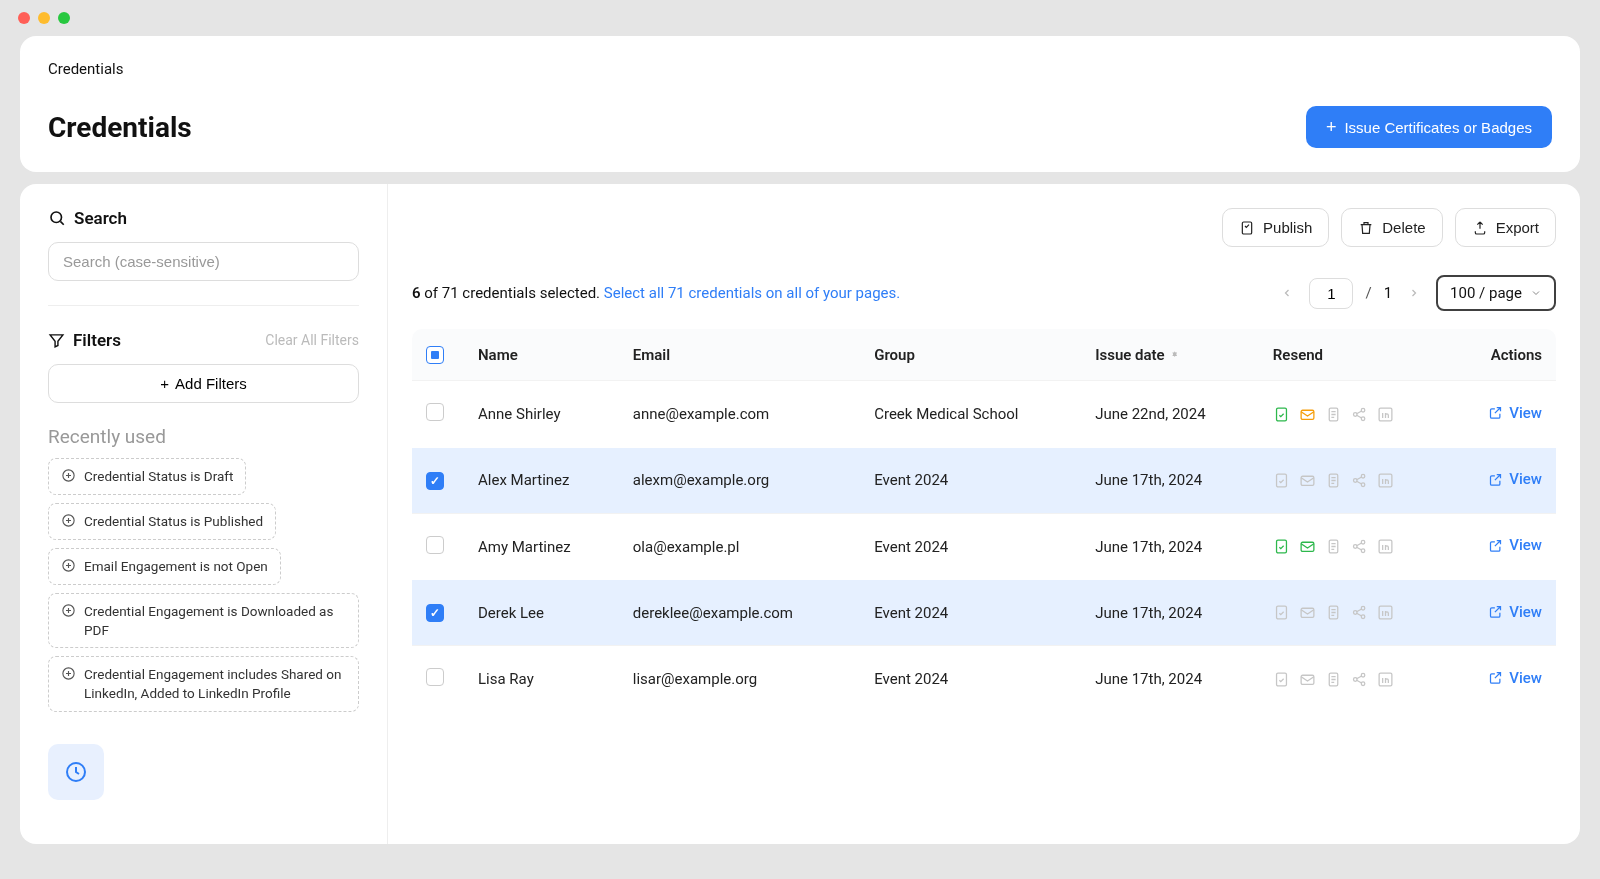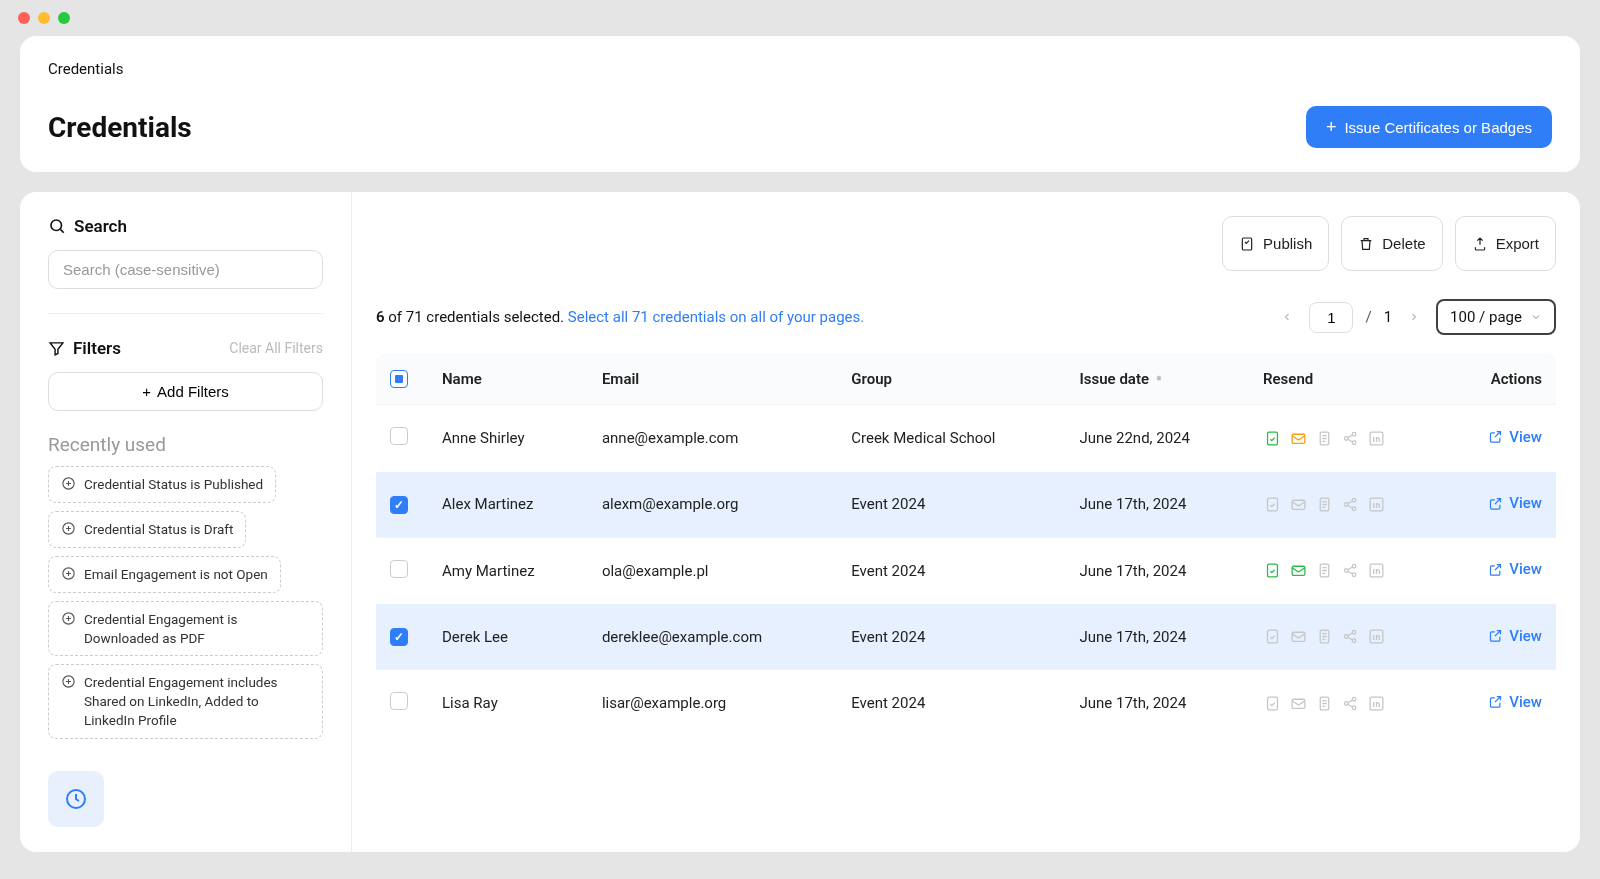--- a/index.html
+++ b/index.html
@@ -8,31 +8,31 @@
 .chrome-bar { height: 36px; display: flex; align-items: center; padding-left: 18px; gap: 8px; }
 .chrome-dot { width: 12px; height: 12px; border-radius: 50%; }
 .chrome-close { background: #ff5f57; }
 .chrome-min { background: #febc2e; }
 .chrome-max { background: #28c840; }
 
 .page { background: #e5e5e5; padding: 0 20px 20px 20px; }
 
 .card { background: #fff; border-radius: 16px; }
 
-.header-card { padding: 24px 28px; margin-bottom: 20px; }
+.header-card { padding: 24px 28px; margin-bottom: 12px; }
 .breadcrumb { font-size: 15px; color: #111; margin-bottom: 28px; }
 .header-row { display: flex; justify-content: space-between; align-items: center; }
 .page-title { font-size: 28px; font-weight: 700; }
 
 .primary-btn { background: #2f7ef7; color: #fff; border: none; border-radius: 10px; padding: 12px 20px; font-size: 15px; font-weight: 500; cursor: pointer; display: inline-flex; align-items: center; gap: 8px; }
 .plus { font-size: 18px; font-weight: 300; line-height: 1; }
 
 .body-card { display: flex; min-height: 660px; }
 
-.sidebar { width: 332px; border-right: 1px solid #eee; padding: 24px 28px; }
+.sidebar { width: 368px; border-right: 1px solid #eee; padding: 24px 28px; }
 .section-title { display: flex; align-items: center; gap: 8px; font-size: 17px; font-weight: 600; margin-bottom: 14px; }
 .search-input { width: 100%; padding: 10px 14px; border: 1px solid #ddd; border-radius: 10px; font-size: 15px; outline: none; }
 .search-input::placeholder { color: #999; }
 
 .divider { border: none; border-top: 1px solid #eee; margin: 24px 0; }
 
 .filters-header { display: flex; justify-content: space-between; align-items: center; margin-bottom: 14px; }
 .filters-header .section-title { margin-bottom: 0; }
 .clear-filters { color: #bbb; font-size: 14px; cursor: pointer; }
 
@@ -41,21 +41,21 @@
 .recently-used { margin-top: 22px; }
 .recently-used-label { color: #999; font-size: 19px; margin-bottom: 10px; }
 .chip { border: 1px dashed #ccc; border-radius: 8px; padding: 8px 12px; font-size: 13.5px; color: #333; margin-bottom: 8px; display: inline-flex; align-items: flex-start; gap: 8px; cursor: pointer; max-width: 100%; line-height: 1.4; }
 .chip .chip-icon { flex-shrink: 0; margin-top: 1px; }
 
 .clock-box { margin-top: 24px; width: 56px; height: 56px; border-radius: 10px; background: #e8f0fe; display: flex; align-items: center; justify-content: center; }
 
 .main { flex: 1; padding: 24px; overflow: hidden; }
 
 .toolbar { display: flex; justify-content: flex-end; gap: 12px; }
-.tool-btn { padding: 18px 16px; border: 1px solid #ddd; border-radius: 10px; background: #fff; font-size: 15px; cursor: pointer; display: inline-flex; align-items: center; gap: 8px; color: #222; }
+.tool-btn { padding: 10px 16px; border: 1px solid #ddd; border-radius: 10px; background: #fff; font-size: 15px; cursor: pointer; display: inline-flex; align-items: center; gap: 8px; color: #222; }
 
 .status-row { display: flex; justify-content: space-between; align-items: center; margin-top: 28px; margin-bottom: 18px; font-size: 15px; }
 .status-left .bold { font-weight: 600; }
 .select-all-link { color: #2f7ef7; cursor: pointer; }
 
 .pagination { display: flex; align-items: center; gap: 12px; }
 .page-nav { color: #bbb; cursor: pointer; padding: 4px; font-size: 16px; }
 .page-input { width: 44px; padding: 6px; border: 1px solid #ddd; border-radius: 8px; text-align: center; font-size: 15px; }
 .page-sep { color: #555; }
 .page-size { padding: 7px 12px; border: 2px solid #404040; border-radius: 8px; font-size: 15px; cursor: pointer; display: inline-flex; align-items: center; gap: 8px; text-align: center; }
@@ -137,27 +137,27 @@
         <span>Add Filters</span>
       </button>
 
       <div class="recently-used">
         <div class="recently-used-label">Recently used</div>
         <div id="chips-container"><div class="chip">
               <svg class="chip-icon" width="15" height="15" viewBox="0 0 24 24" fill="none" stroke="#555" stroke-width="1.8">
                 <circle cx="12" cy="12" r="9"></circle>
                 <path d="M12 8v8M8 12h8"></path>
               </svg>
-              <span>Credential Status is Published</span>
+              <span>Credential Status is Draft</span>
             </div><div class="chip">
               <svg class="chip-icon" width="15" height="15" viewBox="0 0 24 24" fill="none" stroke="#555" stroke-width="1.8">
                 <circle cx="12" cy="12" r="9"></circle>
                 <path d="M12 8v8M8 12h8"></path>
               </svg>
-              <span>Credential Status is Draft</span>
+              <span>Credential Status is Published</span>
             </div><div class="chip">
               <svg class="chip-icon" width="15" height="15" viewBox="0 0 24 24" fill="none" stroke="#555" stroke-width="1.8">
                 <circle cx="12" cy="12" r="9"></circle>
                 <path d="M12 8v8M8 12h8"></path>
               </svg>
               <span>Email Engagement is not Open</span>
             </div><div class="chip">
               <svg class="chip-icon" width="15" height="15" viewBox="0 0 24 24" fill="none" stroke="#555" stroke-width="1.8">
                 <circle cx="12" cy="12" r="9"></circle>
                 <path d="M12 8v8M8 12h8"></path>

